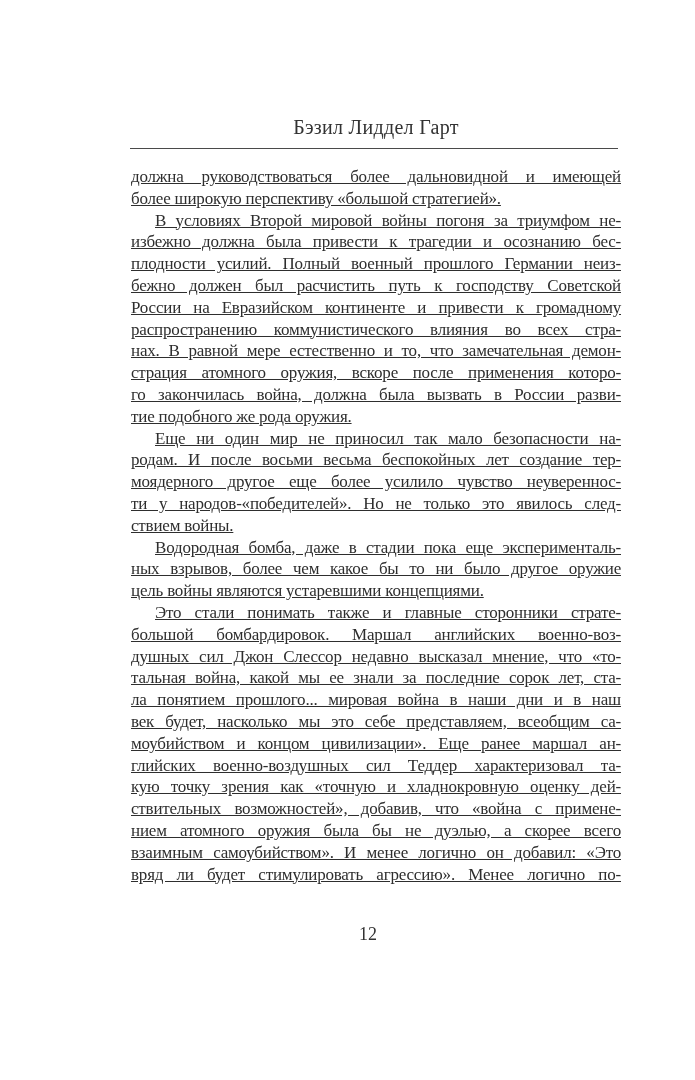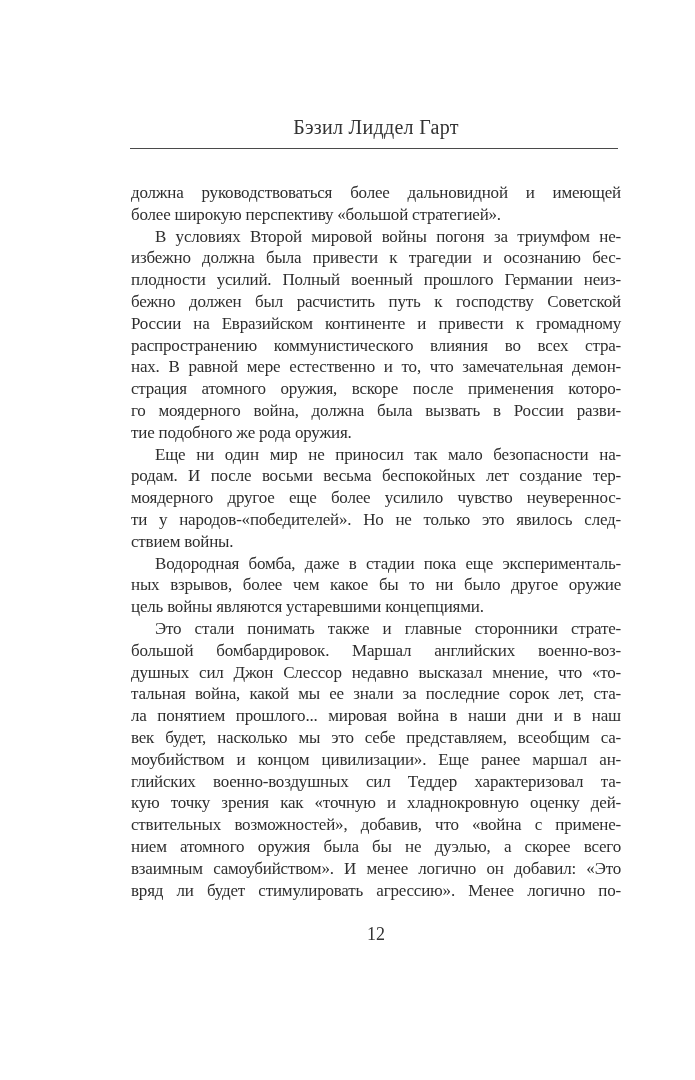--- a/index.html
+++ b/index.html
@@ -36,39 +36,40 @@
       position: absolute;
       left: 130px;
       top: 148px;
       width: 488px;
       height: 1px;
       background: #4a4a4a;
     }
     .body-text {
       position: absolute;
       left: 131px;
-      top: 182px;
+      top: 166px;
       width: 490px;
       font-size: 17px;
       line-height: 21.8px;
       letter-spacing: -0.2px;
+      text-decoration: underline;
     }
     .line {
       text-align: justify;
       text-align-last: justify;
     }
     .line.indent {
       padding-left: 24px;
     }
     .line.para-end {
       text-align-last: left;
     }
     .page-number {
       position: absolute;
-      left: 131px;
+      left: 123px;
       top: 924px;
       width: 490px;
       text-align: center;
       font-size: 18px;
       color: #333333;
     }
   </style>
 </head>
 <body>
 
@@ -82,21 +83,21 @@
       <div class="line">должна руководствоваться более дальновидной и имеющей</div>
       <div class="line para-end">более широкую перспективу «большой стратегией».</div>
       <div class="line indent">В условиях Второй мировой войны погоня за триумфом не-</div>
       <div class="line">избежно должна была привести к трагедии и осознанию бес-</div>
       <div class="line">плодности усилий. Полный военный прошлого Германии неиз-</div>
       <div class="line">бежно должен был расчистить путь к господству Советской</div>
       <div class="line">России на Евразийском континенте и привести к громадному</div>
       <div class="line">распространению коммунистического влияния во всех стра-</div>
       <div class="line">нах. В равной мере естественно и то, что замечательная демон-</div>
       <div class="line">страция атомного оружия, вскоре после применения которо-</div>
-      <div class="line">го моядерного война, должна была вызвать в России разви-</div>
+      <div class="line">го закончилась война, должна была вызвать в России разви-</div>
       <div class="line para-end">тие подобного же рода оружия.</div>
       <div class="line indent">Еще ни один мир не приносил так мало безопасности на-</div>
       <div class="line">родам. И после восьми весьма беспокойных лет создание тер-</div>
       <div class="line">моядерного другое еще более усилило чувство неувереннос-</div>
       <div class="line">ти у народов-«победителей». Но не только это явилось след-</div>
       <div class="line para-end">ствием войны.</div>
       <div class="line indent">Водородная бомба, даже в стадии пока еще эксперименталь-</div>
       <div class="line">ных взрывов, более чем какое бы то ни было другое оружие</div>
       <div class="line para-end">цель войны являются устаревшими концепциями.</div>
       <div class="line indent">Это стали понимать также и главные сторонники страте-</div>

